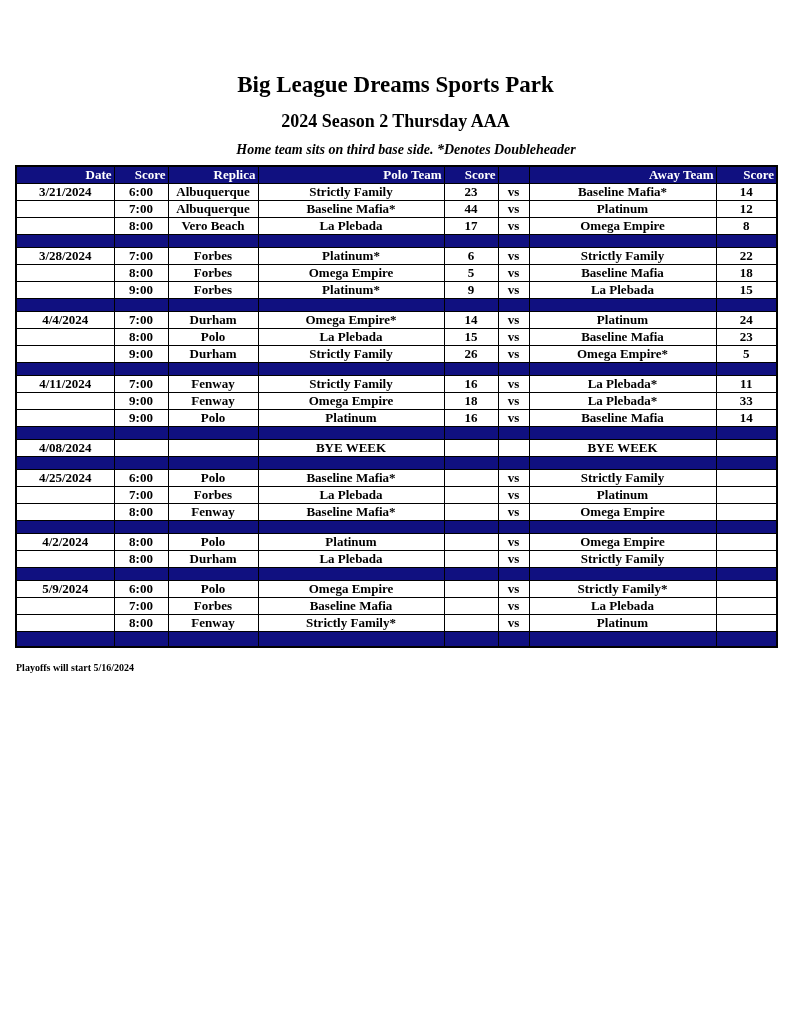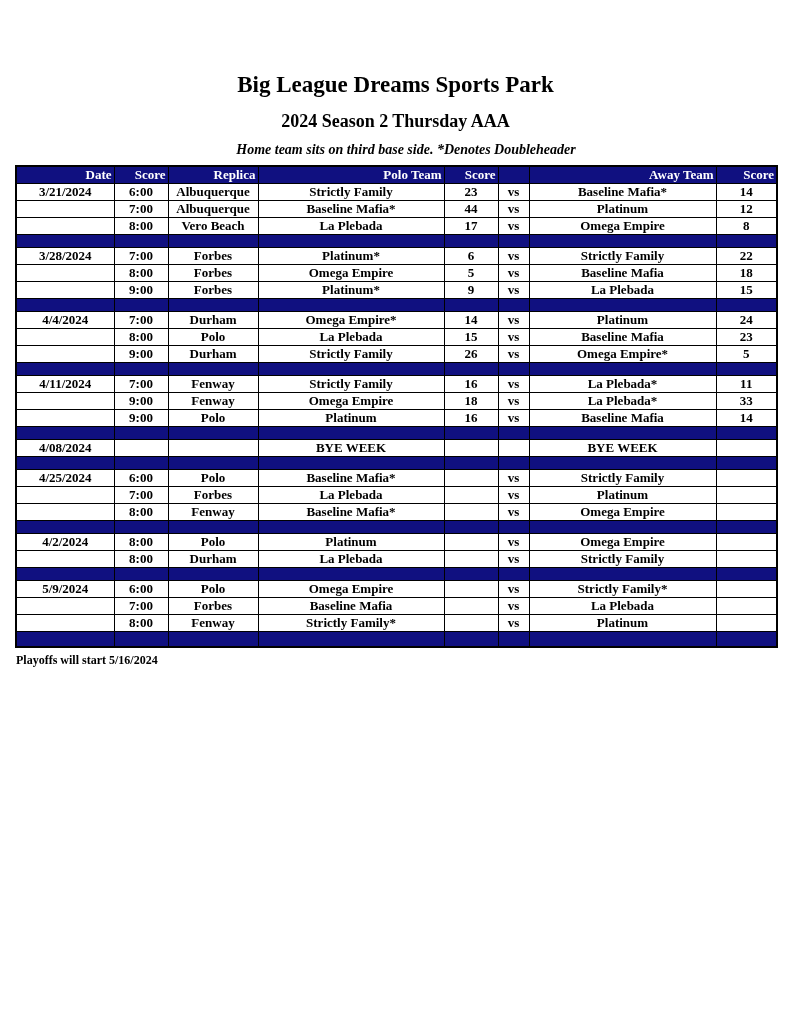--- a/index.html
+++ b/index.html
@@ -60,22 +60,22 @@
     height:16px;
     font-size:13px;
     text-align:right;
   }
   tr.row-game td{height:17px;background:#fff;color:var(--body_text);}
   td.hl{background:var(--highlight_yellow);color:var(--navy);}
   td.vs-cell{font-size:11px;font-weight:bold;}
   tr.row-sep td{background:var(--navy);height:13px;}
   tr.row-sep.bottom td{height:15px;}
   .doc-footer{
-    margin:5px 0 0 16px;
-    font-size:12px;
+    margin:14px 0 0 16px;
+    font-size:10px;
     font-weight:bold;
   }
 </style>
 </head>
 <body>
 
 <div class="page">
   <div class="doc-title">Big League Dreams Sports Park</div>
   <div class="doc-subtitle">2024 Season 2 Thursday AAA</div>
   <div class="doc-note">Home team sits on third base side.  *Denotes Doubleheader</div>

